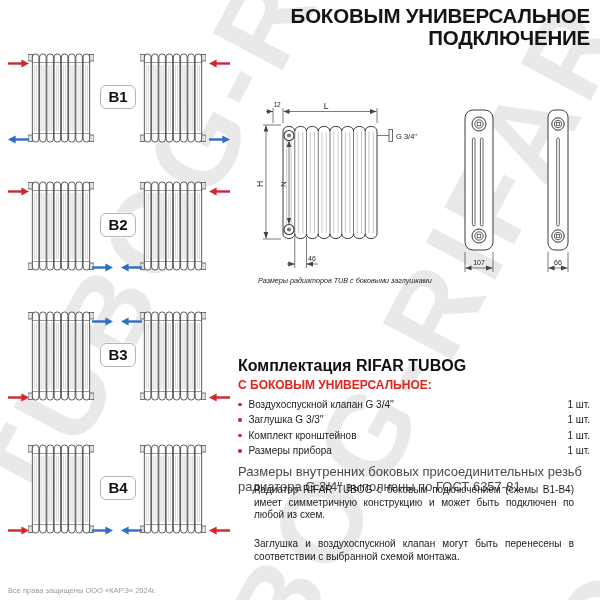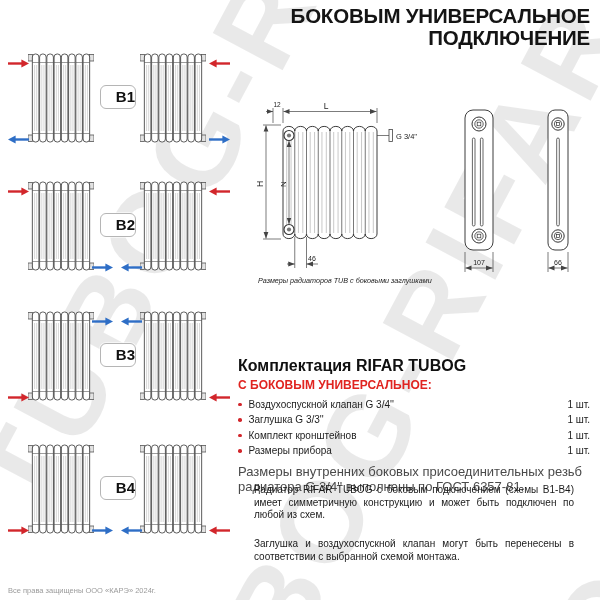--- a/index.html
+++ b/index.html
@@ -13,21 +13,21 @@
   .wm3{left:400px;top:860px;transform:rotate(-62deg);}
   
   .title{position:absolute;top:5px;right:10px;text-align:right;font-size:20.5px;
          font-weight:bold;letter-spacing:-0.2px;line-height:1.06;color:#141414;}
   
   #schemes{position:absolute;left:0;top:0;width:600px;height:600px;}
   .scheme-row{position:absolute;left:8px;width:232px;height:104px;}
   .rad{position:absolute;top:8px;width:66px;height:92px;}
   .scheme-label{position:absolute;left:92px;top:41px;width:34px;height:22px;background:#fff;
         border:1.3px solid #b5b5b5;border-radius:6px;font-weight:bold;font-size:15px;
-        line-height:21px;text-align:right;color:#111;box-shadow:0 0 0 1px rgba(255,255,255,.6);}
+        line-height:21px;text-align:center;color:#111;box-shadow:0 0 0 1px rgba(255,255,255,.6);}
   .arrow{position:absolute;width:21px;height:11px;}
   .cap{fill:#e2e2e2;stroke:#555;stroke-width:.8;}
   .sec{fill:#fff;stroke:#4a4a4a;stroke-width:.9;}
   .hl{stroke:#4a4a4a;stroke-width:.55;}
   .il{stroke:#b3b3b3;stroke-width:.55;}
   
   #dim-drawing{position:absolute;left:256px;top:96px;}
   #side-views{position:absolute;left:434px;top:98px;}
   #dim-drawing text,#side-views text{font-family:"Liberation Sans",sans-serif;fill:#222;}
   .dl{stroke:#444;stroke-width:0.7;fill:none;}

